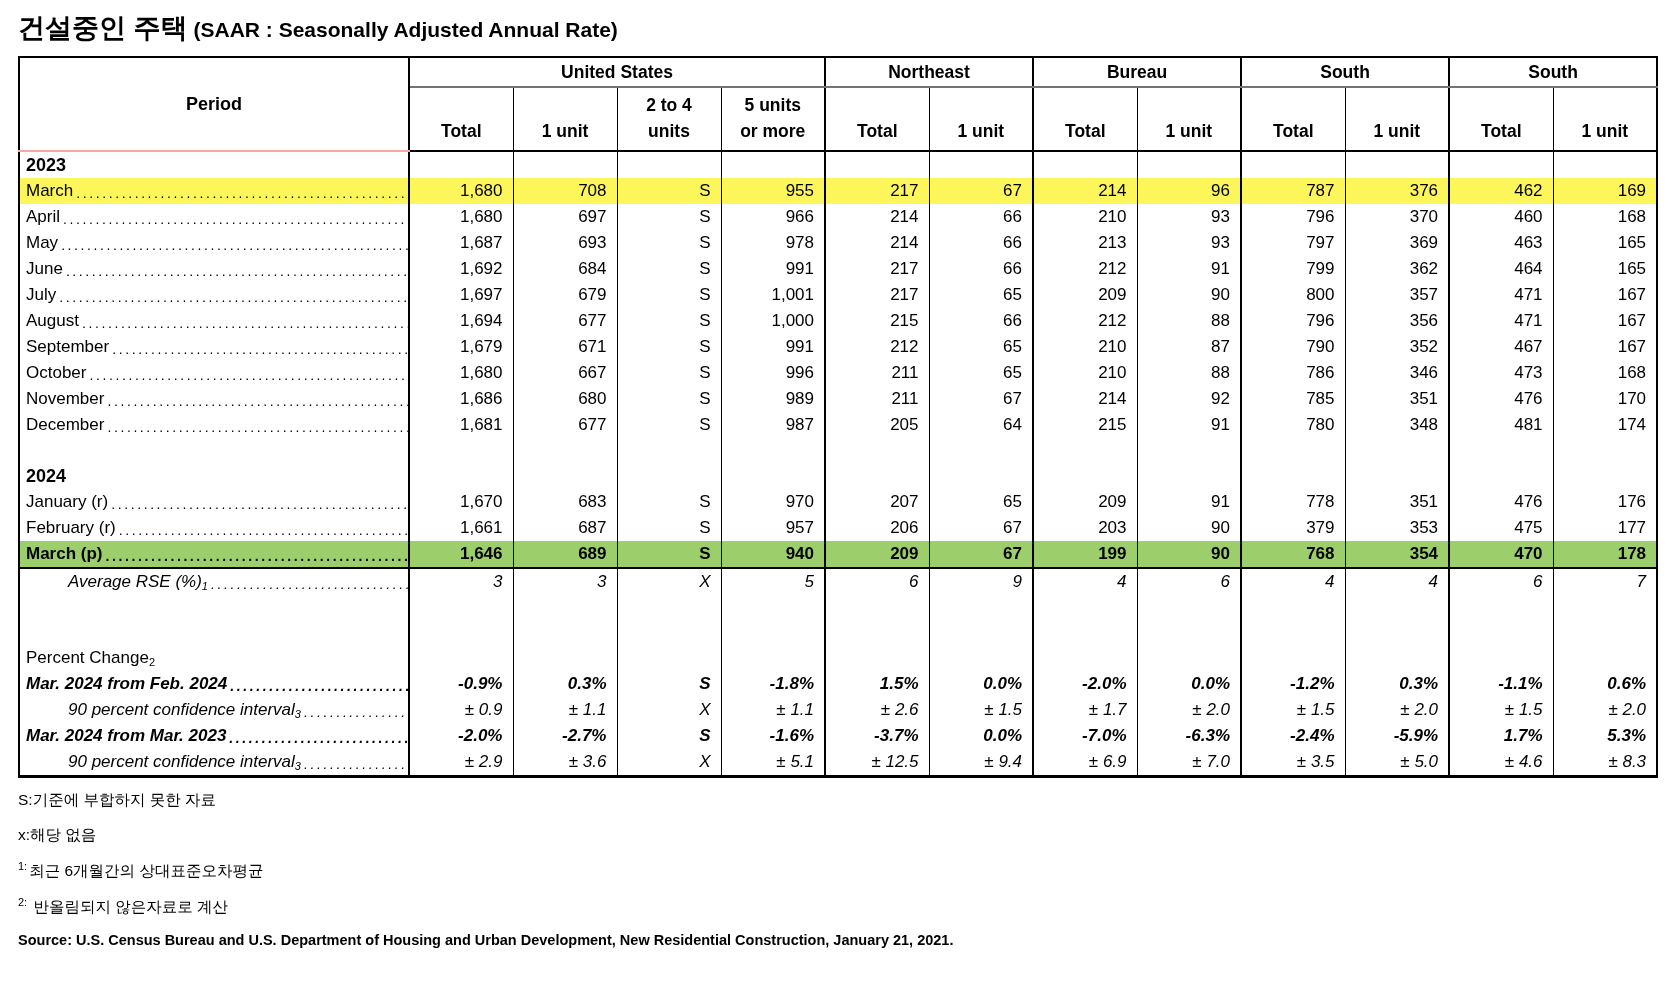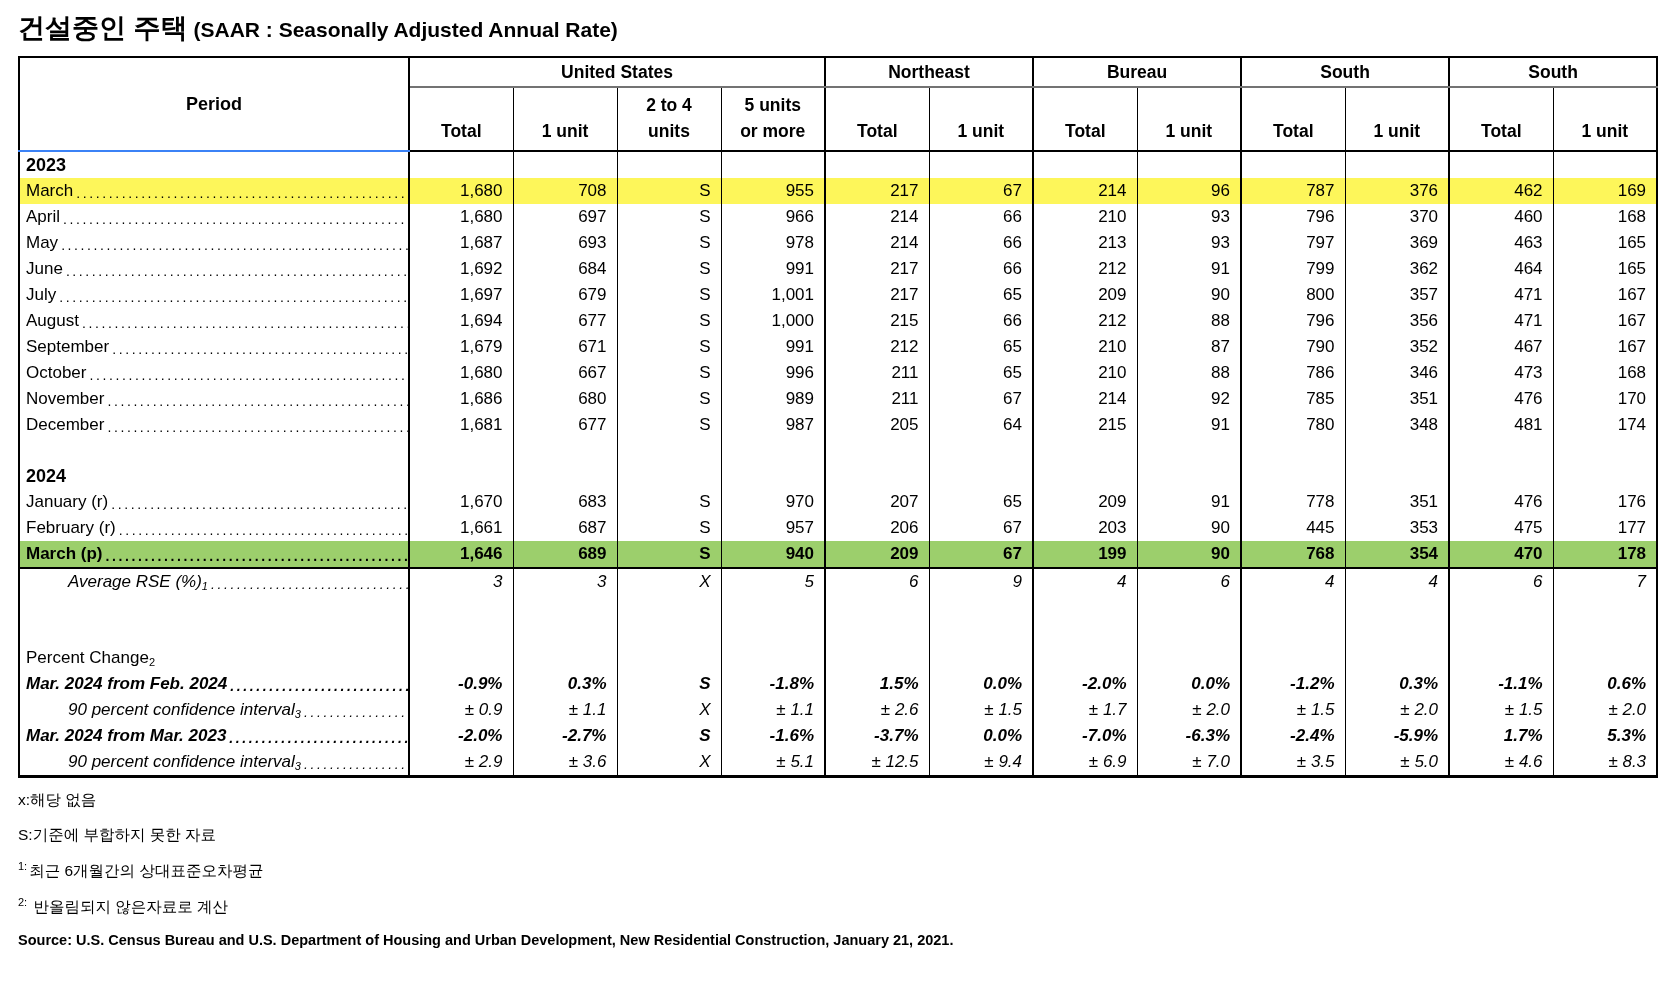--- a/index.html
+++ b/index.html
@@ -11,21 +11,21 @@
   }
   h1{margin:2px 0 10px 0;font-size:27px;font-weight:bold;white-space:nowrap;}
   .title-en{font-size:21px;margin-left:6px;}
 
   table{
     border-collapse:collapse;table-layout:fixed;width:1640px;
     border:2px solid #000;border-bottom:3px solid #000;
   }
   th,td{padding:0;overflow:hidden;}
   thead th{font-weight:bold;font-size:17.5px;text-align:center;}
-  .period-h{border-right:2px solid #000;border-bottom:2px solid #3b82f6;font-size:18px;}
+  .period-h{border-right:2px solid #000;border-bottom:2px solid #fca5a5;font-size:18px;}
   .gtop{height:28px;border-bottom:2px solid #737373;}
   .sub{height:56px;vertical-align:bottom;padding-bottom:6px;border-bottom:2px solid #000;line-height:1.45;}
   .bl1{border-left:1px solid #000;}
   .bl2{border-left:2px solid #000;}
 
   tbody td{font-size:17px;height:26px;vertical-align:middle;}
   tbody tr.blank td{height:25px;}
   td.period{border-right:2px solid #000;padding-left:6px;}
   td.period.indent .pwrap{padding-left:12px;}
   .pwrap{display:flex;align-items:flex-end;width:100%;}
@@ -375,21 +375,21 @@
             </span>
           </td>
           <td class="v bl2">1,661</td>
           <td class="v bl1">687</td>
           <td class="v bl1">S</td>
           <td class="v bl1">957</td>
           <td class="v bl2">206</td>
           <td class="v bl1">67</td>
           <td class="v bl2">203</td>
           <td class="v bl1">90</td>
-          <td class="v bl2">445</td>
+          <td class="v bl2">379</td>
           <td class="v bl1">353</td>
           <td class="v bl2">475</td>
           <td class="v bl1">177</td>
         </tr>
         <tr class="hl-g rule b">
           <td class="period">
             <span class="pwrap">
               <span class="plabel">March (p)</span>
               <span class="dots"></span>
             </span>
@@ -557,19 +557,19 @@
           <td class="v bl1">± 7.0</td>
           <td class="v bl2">± 3.5</td>
           <td class="v bl1">± 5.0</td>
           <td class="v bl2">± 4.6</td>
           <td class="v bl1">± 8.3</td>
         </tr>
       </tbody>
   </table>
 
   <div class="notes" id="notes">
+      <div class="note">S:기준에 부합하지 못한 자료</div>
       <div class="note">x:해당 없음</div>
-      <div class="note">S:기준에 부합하지 못한 자료</div>
       <div class="note"><sup>1:</sup>최근 6개월간의 상대표준오차평균</div>
       <div class="note"><sup>2:</sup> 반올림되지 않은자료로 계산</div>
     </div>
   <div class="source">Source: U.S. Census Bureau and U.S. Department of Housing and Urban Development, New Residential Construction, January 21, 2021.</div>
 </div>
 
 </body></html>

